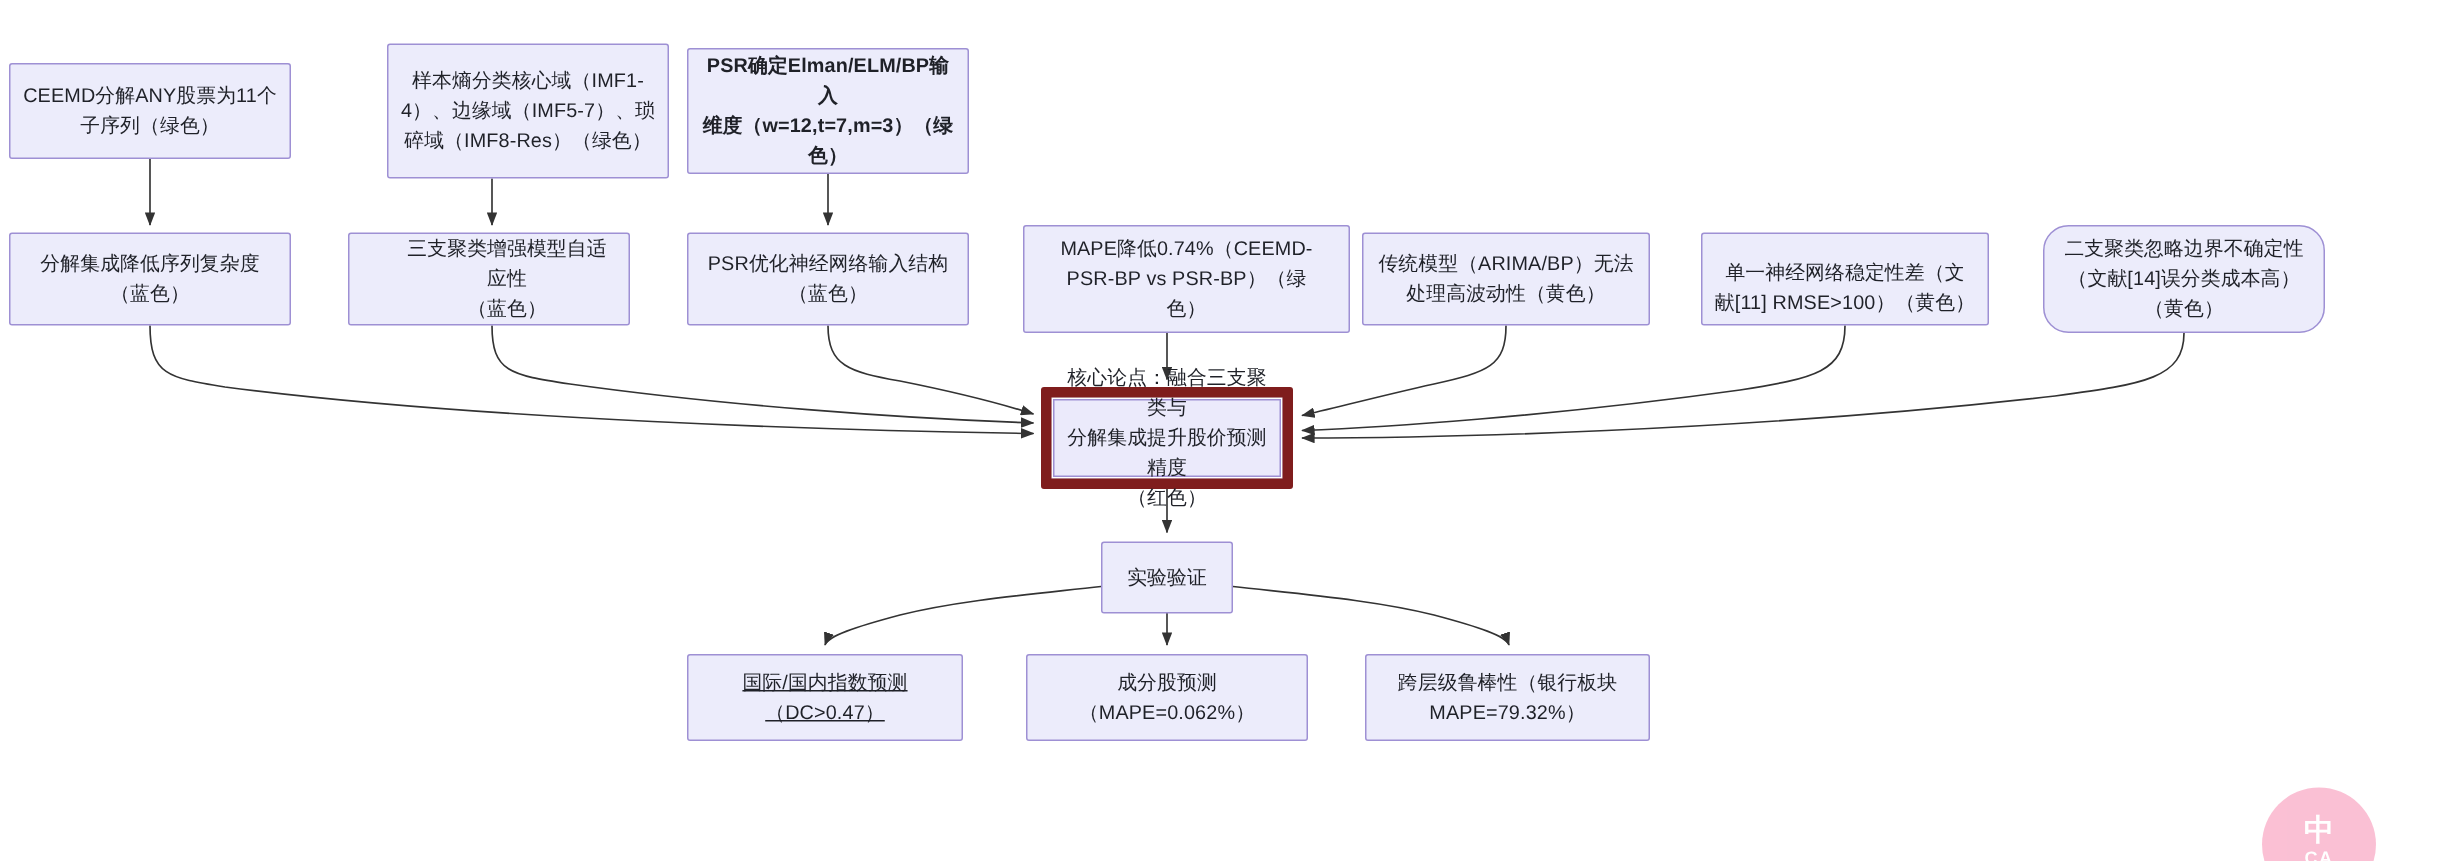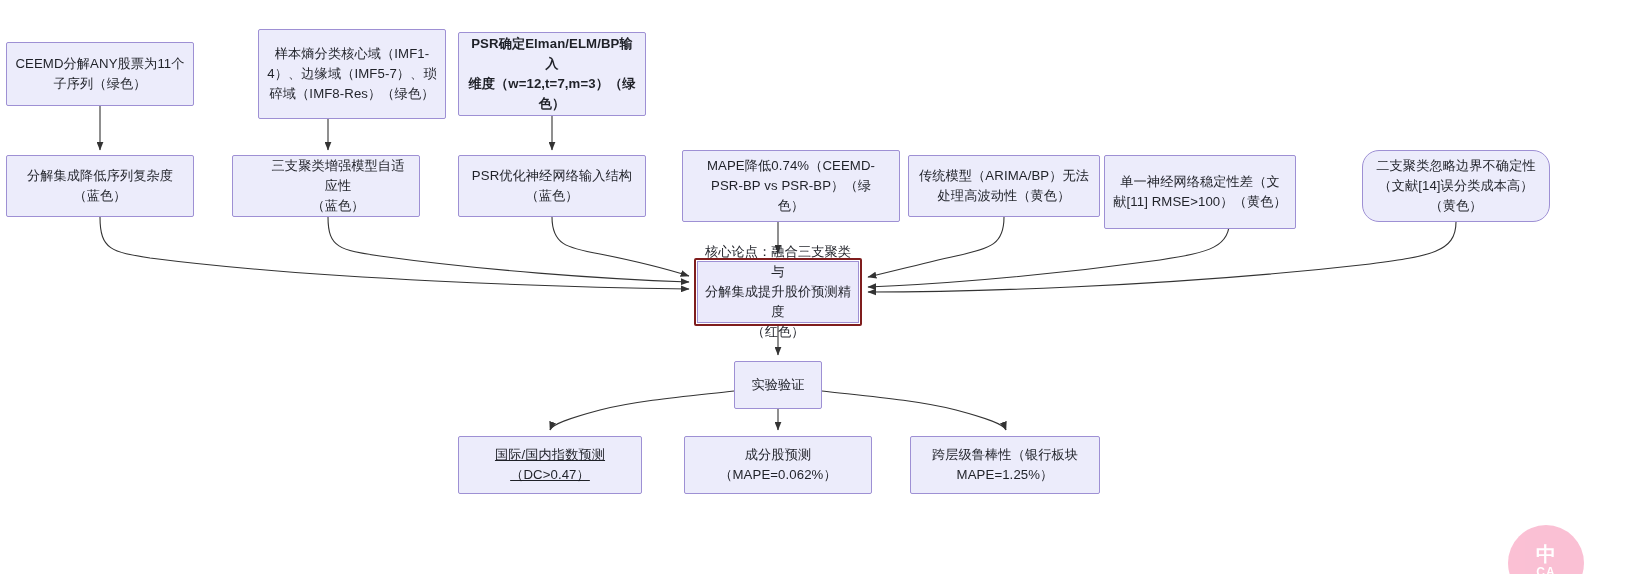--- a/index.html
+++ b/index.html
@@ -48,21 +48,21 @@
     padding: 4px 8px;
     letter-spacing: 0.1px;
   }
   .node-box .node-text {
     display: block;
     width: 100%;
     white-space: pre-line;
   }
   .node-core {
     background: #ebeafb;
-    border: 2px solid #7f1d1d;
+    border: 7px solid #7f1d1d;
     box-shadow: inset 0 0 0 1px #ffffff, inset 0 0 0 2px #9e90d4;
   }
   .watermark {
     position: absolute;
     border-radius: 50%;
     background: #f9a8c4;
     opacity: 0.72;
     display: flex;
     align-items: center;
     justify-content: center;
@@ -134,21 +134,21 @@
       </div>
       <div class="node-box" style="left: 682px; top: 150px; width: 218px; height: 72px;">
         <span class="node-text">MAPE降低0.74%（CEEMD-
 PSR-BP vs PSR-BP）（绿
 色）</span>
       </div>
       <div class="node-box" style="left: 908px; top: 155px; width: 192px; height: 62px;">
         <span class="node-text">传统模型（ARIMA/BP）无法
 处理高波动性（黄色）</span>
       </div>
-      <div class="node-box" style="left: 1104px; top: 155px; width: 192px; height: 74px;">
+      <div class="node-box" style="left: 1134px; top: 155px; width: 192px; height: 62px; align-items: flex-end;">
         <span class="node-text">单一神经网络稳定性差（文
 献[11] RMSE&gt;100）（黄色）</span>
       </div>
       <div class="node-box" style="left: 1362px; top: 150px; width: 188px; height: 72px; border-radius: 17px;">
         <span class="node-text">二支聚类忽略边界不确定性
 （文献[14]误分类成本高）
 （黄色）</span>
       </div>
       <div class="node-box node-core" style="left: 694px; top: 258px; width: 168px; height: 68px;">
         <span class="node-text">核心论点：融合三支聚类与
@@ -161,21 +161,21 @@
       <div class="node-box" style="left: 458px; top: 436px; width: 184px; height: 58px; text-decoration: underline;">
         <span class="node-text">国际/国内指数预测
 （DC&gt;0.47）</span>
       </div>
       <div class="node-box" style="left: 684px; top: 436px; width: 188px; height: 58px; align-items: center;">
         <span class="node-text">成分股预测
 （MAPE=0.062%）</span>
       </div>
       <div class="node-box" style="left: 910px; top: 436px; width: 190px; height: 58px;">
         <span class="node-text">跨层级鲁棒性（银行板块
-MAPE=1.25%）</span>
+MAPE=79.32%）</span>
       </div>
     </div>
 
   <div class="watermark" style="left: 1508px; top: 525px; width: 76px; height: 76px; background: rgb(249, 168, 196);">
     <span>
       <span class="wm-inner">中</span>
       <span class="wm-sub">CA</span>
     </span>
   </div>
 

